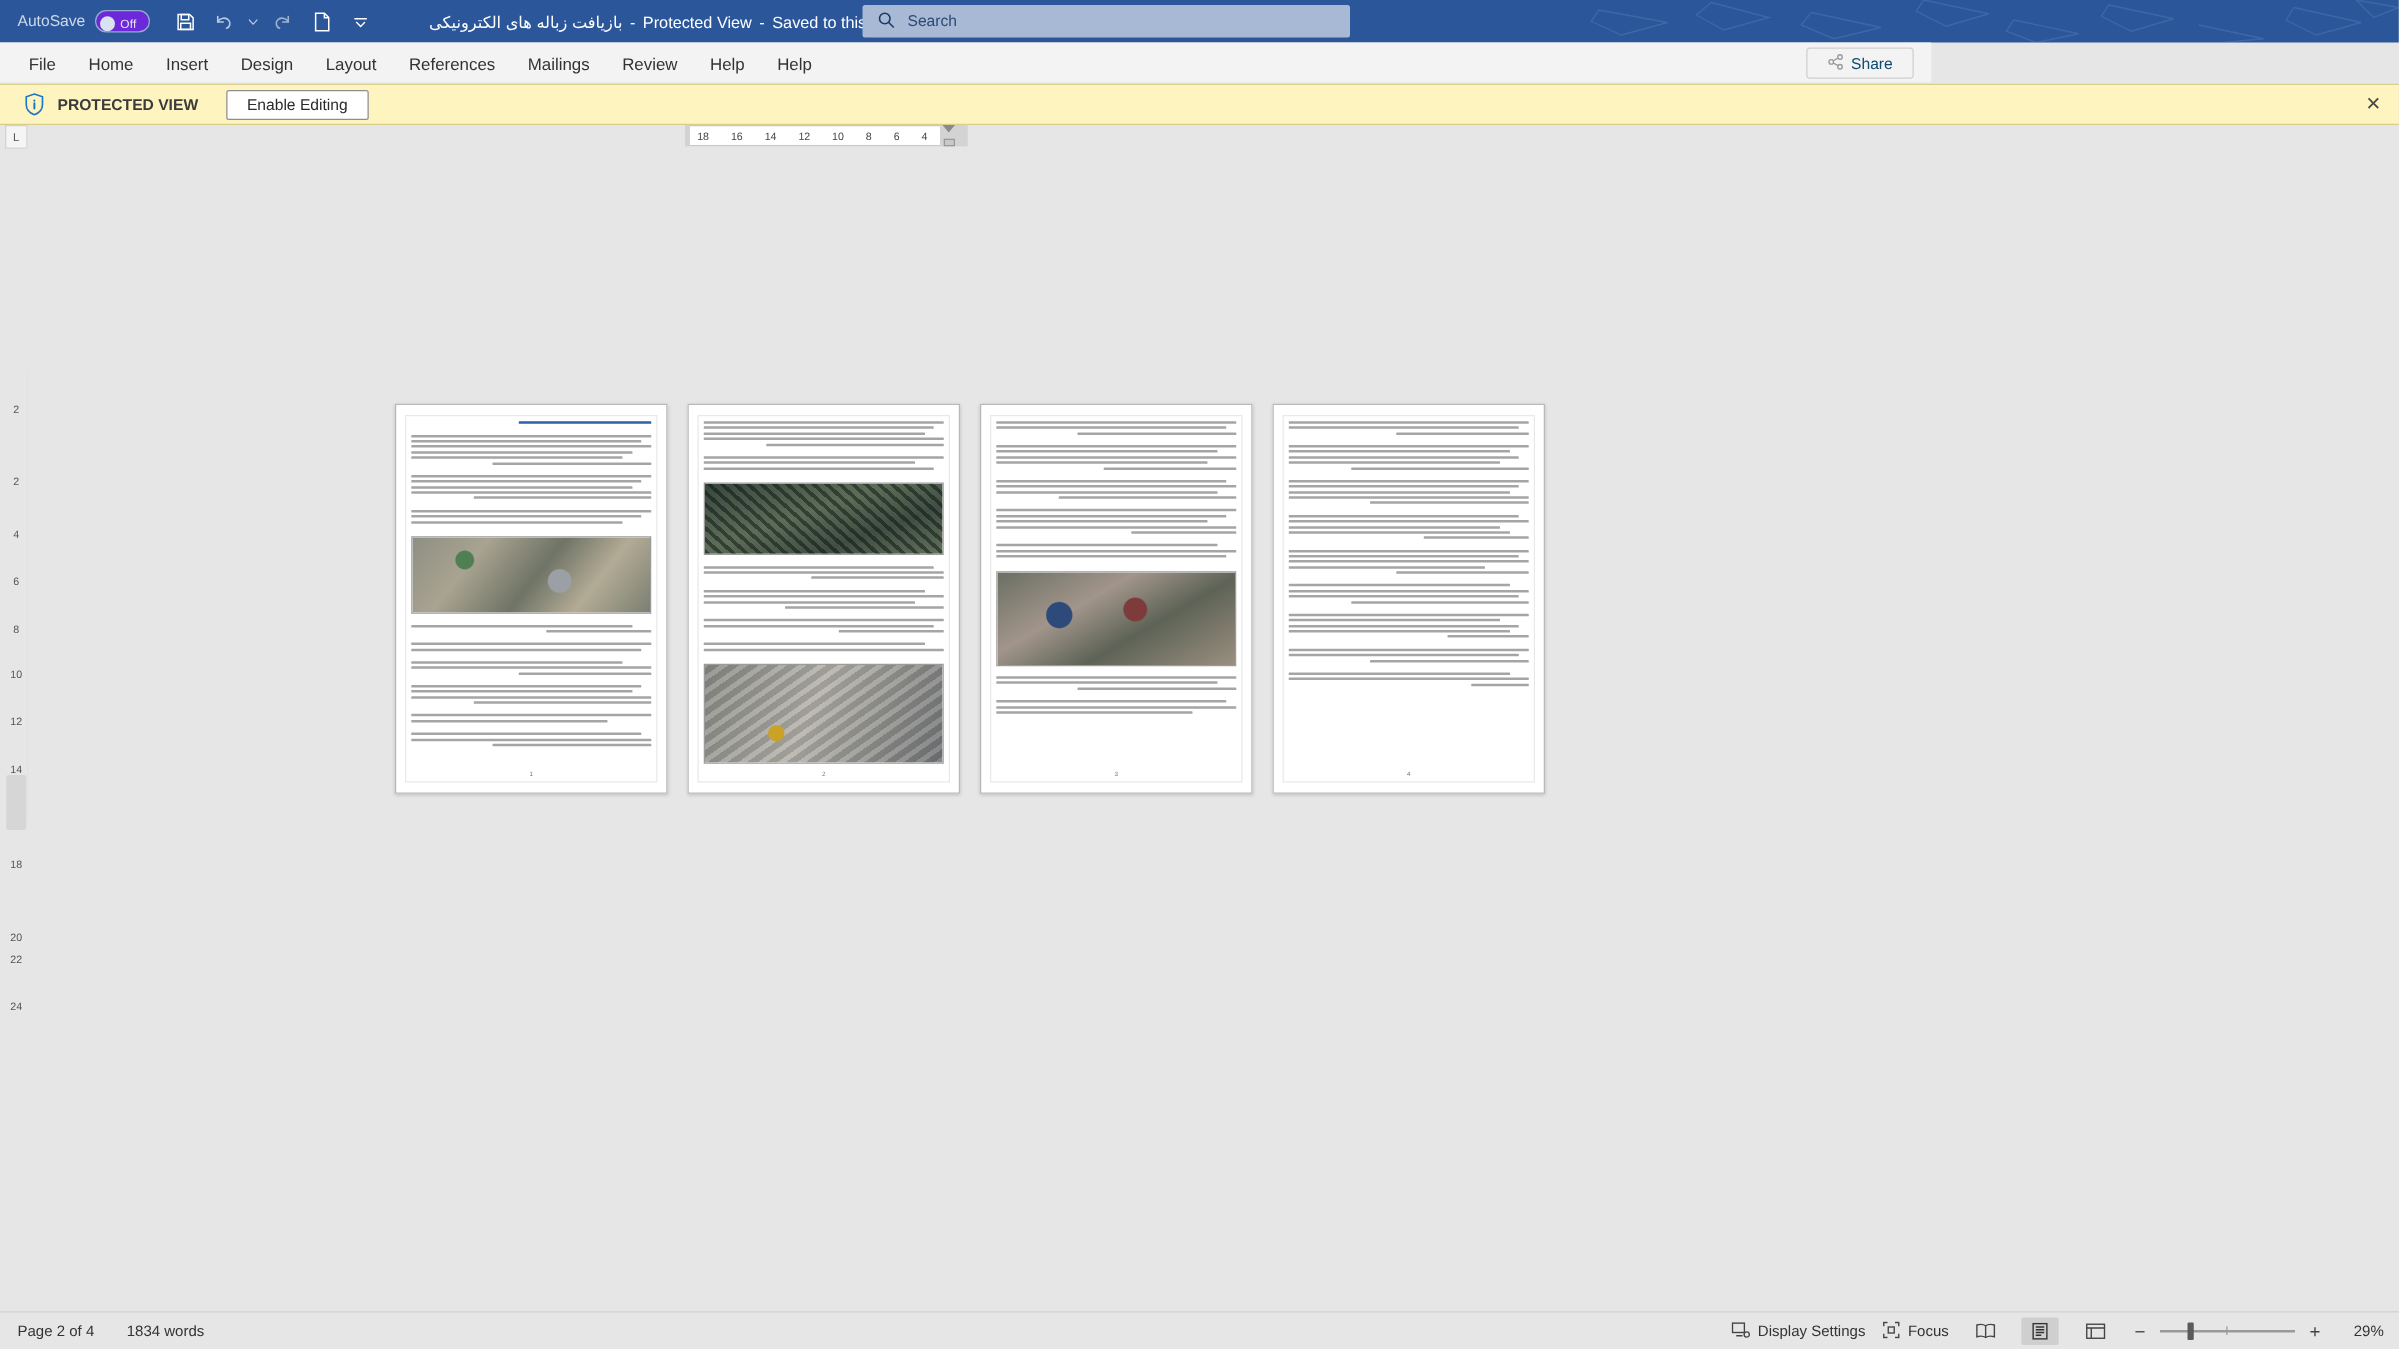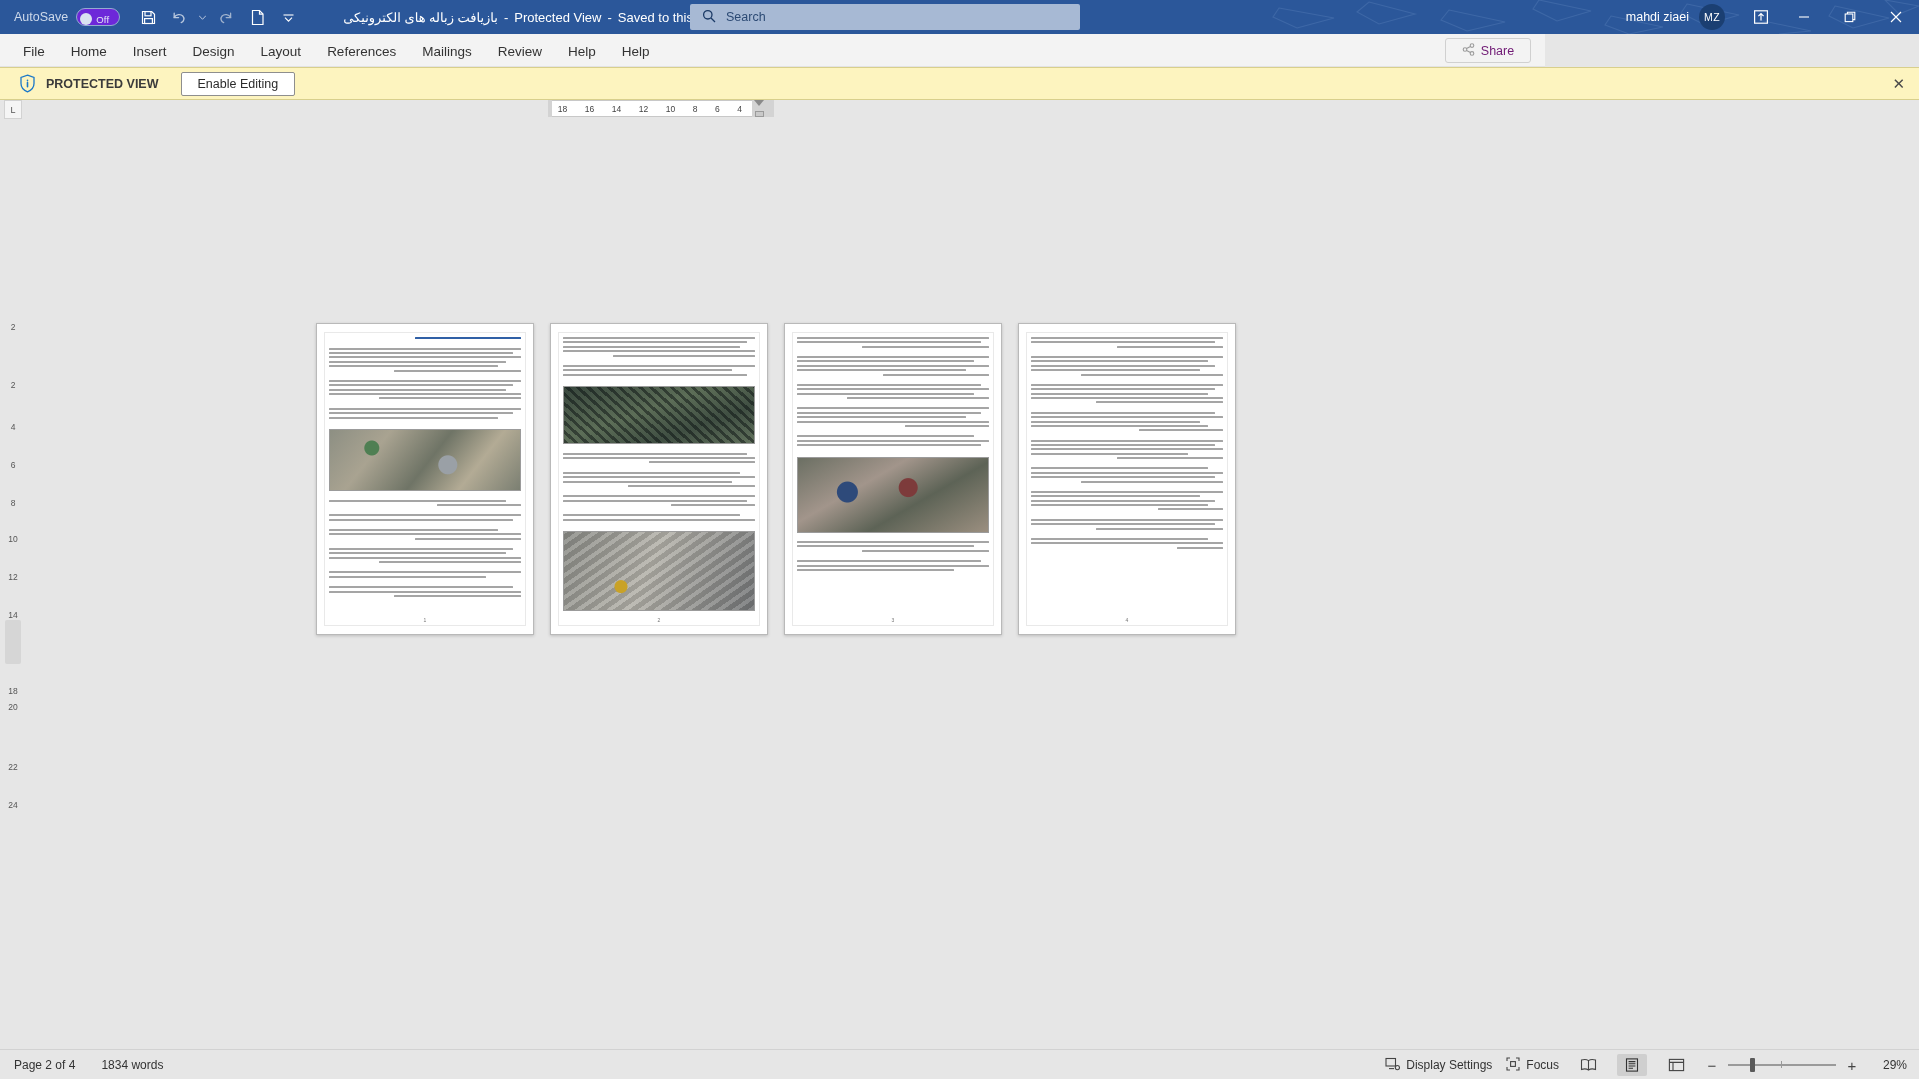--- a/index.html
+++ b/index.html
@@ -94,21 +94,21 @@
   .tab {
     font-size: 13.5px; color: #333333;
     padding: 5px 13px; margin-top: 2px; border-radius: 3px;
     white-space: nowrap;
   }
   .tab:first-child { margin-left: 10px; }
   .share-btn {
     position: absolute; right: 14px; top: 4px;
     height: 25px; min-width: 86px;
     border: 1px solid #d0d0d0; border-radius: 3px;
-    background: #f3f3f3; color: #701a75;
+    background: #f3f3f3; color: #0c4a6e;
     font-size: 12.5px; display: flex; align-items: center; justify-content: center; gap: 6px;
     padding: 0 10px;
   }
 
   
   .pv-bar {
     position: absolute; left: 0; top: 67px; width: 1919px; height: 33px;
     background: #fdf4bf;
     border-top: 1px solid #d8cf8c;
     border-bottom: 1px solid #d8cf8c;
@@ -360,46 +360,20 @@
   <div class="searchbox">
     <span>
       <svg width="14" height="14" viewBox="0 0 14 14" fill="none" stroke="#1b3a66" stroke-width="1.3">
         <circle cx="5.8" cy="5.8" r="4.2"></circle>
           <path d="M9 9 L13 13"></path>
       </svg>
     </span>
     <input type="text" placeholder="Search" style="">
   </div>
 
-  <div class="tb-right">
-    <span class="username">mahdi ziaei</span>
-    <span class="avatar">MZ</span>
-    <div class="ribbon-display">
-      <svg width="16" height="16" viewBox="0 0 16 16" fill="none" stroke="#ffffff" stroke-width="1.2">
-        <rect x="1.6" y="1.8" width="12.8" height="12.4"></rect>
-        <path d="M8 11.4V4.6M5.4 7.2 L8 4.6 L10.6 7.2"></path>
-      </svg>
-    </div>
-    <div class="wbtn">
-      <svg width="12" height="12" viewBox="0 0 12 12" stroke="#ffffff" stroke-width="1.1">
-          <path d="M1 6h10"></path>
-        </svg>
-    </div>
-    <div class="wbtn">
-      <svg width="12" height="12" viewBox="0 0 12 12" fill="none" stroke="#ffffff" stroke-width="1.1">
-        <rect x="1.2" y="3" width="7.6" height="7.6"></rect>
-          <path d="M3.4 3V1.2h7.4v7.4H8.9"></path>
-      </svg>
-    </div>
-    <div class="wbtn close">
-      <svg width="12" height="12" viewBox="0 0 12 12" stroke="#ffffff" stroke-width="1.15">
-          <path d="M1 1 L11 11 M11 1 L1 11"></path>
-        </svg>
-    </div>
-  </div>
 </div>
 
 <div class="tabs">
   <div class="tab">File</div>
   <div class="tab">Home</div>
   <div class="tab">Insert</div>
   <div class="tab">Design</div>
   <div class="tab">Layout</div>
   <div class="tab">References</div>
   <div class="tab">Mailings</div>
@@ -456,21 +430,21 @@
   <span class="vtick" style="top:200px">2</span>
   <span class="vtick" style="top:258px">2</span>
   <span class="vtick" style="top:300px">4</span>
   <span class="vtick" style="top:338px">6</span>
   <span class="vtick" style="top:376px">8</span>
   <span class="vtick" style="top:412px">10</span>
   <span class="vtick" style="top:450px">12</span>
   <span class="vtick" style="top:488px">14</span>
   <span class="vtick" style="top:526px">16</span>
   <span class="vtick" style="top:564px">18</span>
-  <span class="vtick" style="top:580px">20</span>
+  <span class="vtick" style="top:623px">20</span>
   <span class="vtick" style="top:640px">22</span>
   <span class="vtick" style="top:678px">24</span>
 </div>
 <div class="vruler-thumb"></div>
 
 <div class="canvas">
   <div class="pages">
 
     <div class="page">
       <div class="page-inner">

